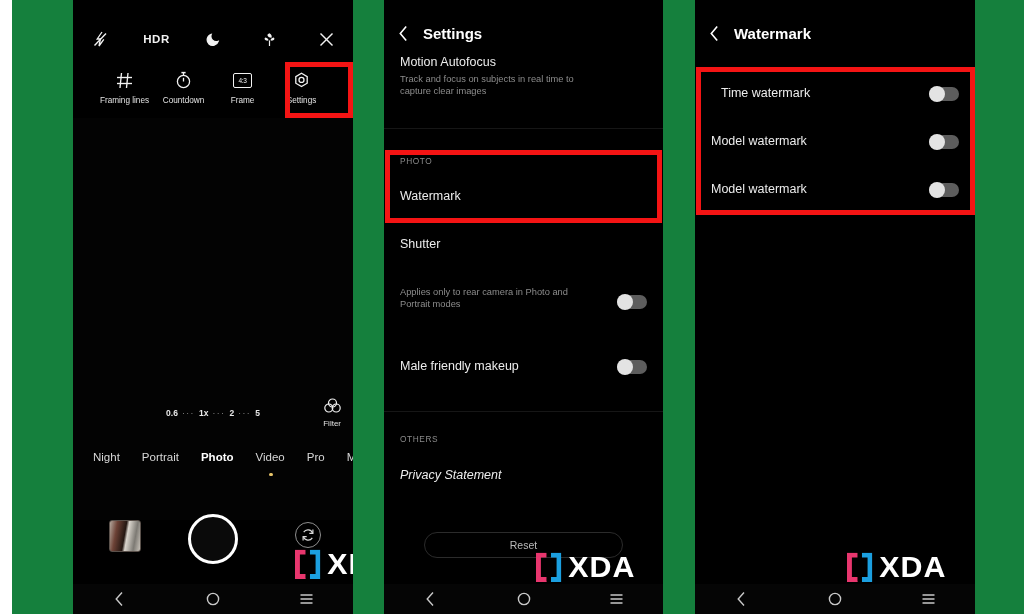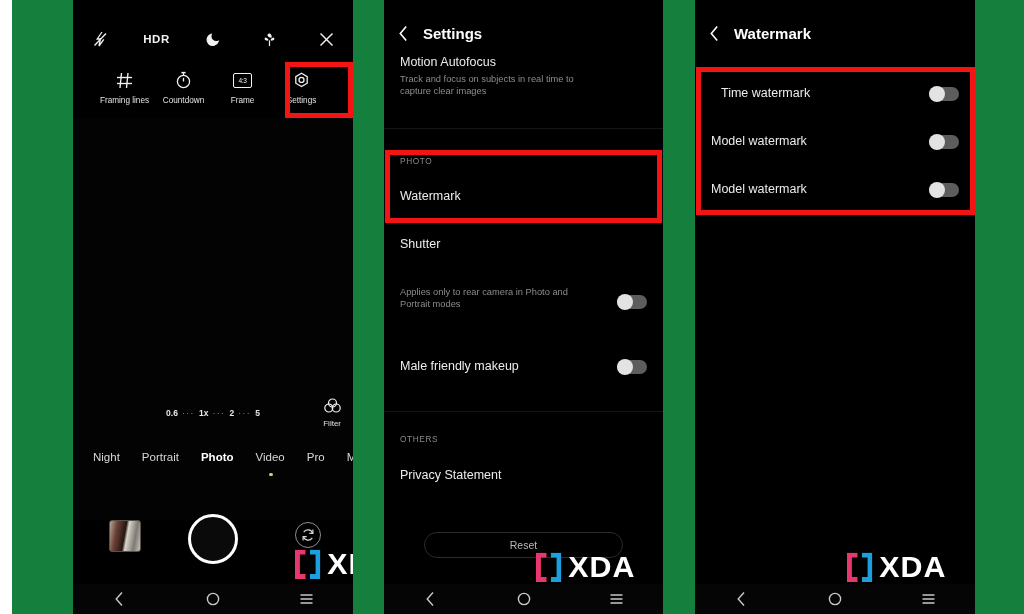--- a/index.html
+++ b/index.html
@@ -552,21 +552,21 @@
       </div>
       <div class="toggle">
         <span class="knob"></span>
       </div>
     </div>
 
     <div class="divider" style="position:absolute; left:0; right:0; top:411px;"></div>
 
     <div class="sect-label" style="position:absolute; left:0; top:434px;">OTHERS</div>
 
-    <div class="row" style="position:absolute; left:0; right:0; top:467px;">
+    <div class="row" style="position:absolute; left:0; right:0; top:467px;font-style:italic;">
       <div class="rtxt">
         <div class="rtitle">Privacy Statement</div>
       </div>
     </div>
 
     <div class="reset-btn">Reset</div>
 
     <div class="red-box" style="left:1px; top:150px; width:277px; height:73px;"></div>
 
     <div class="xda" id="xda2">

